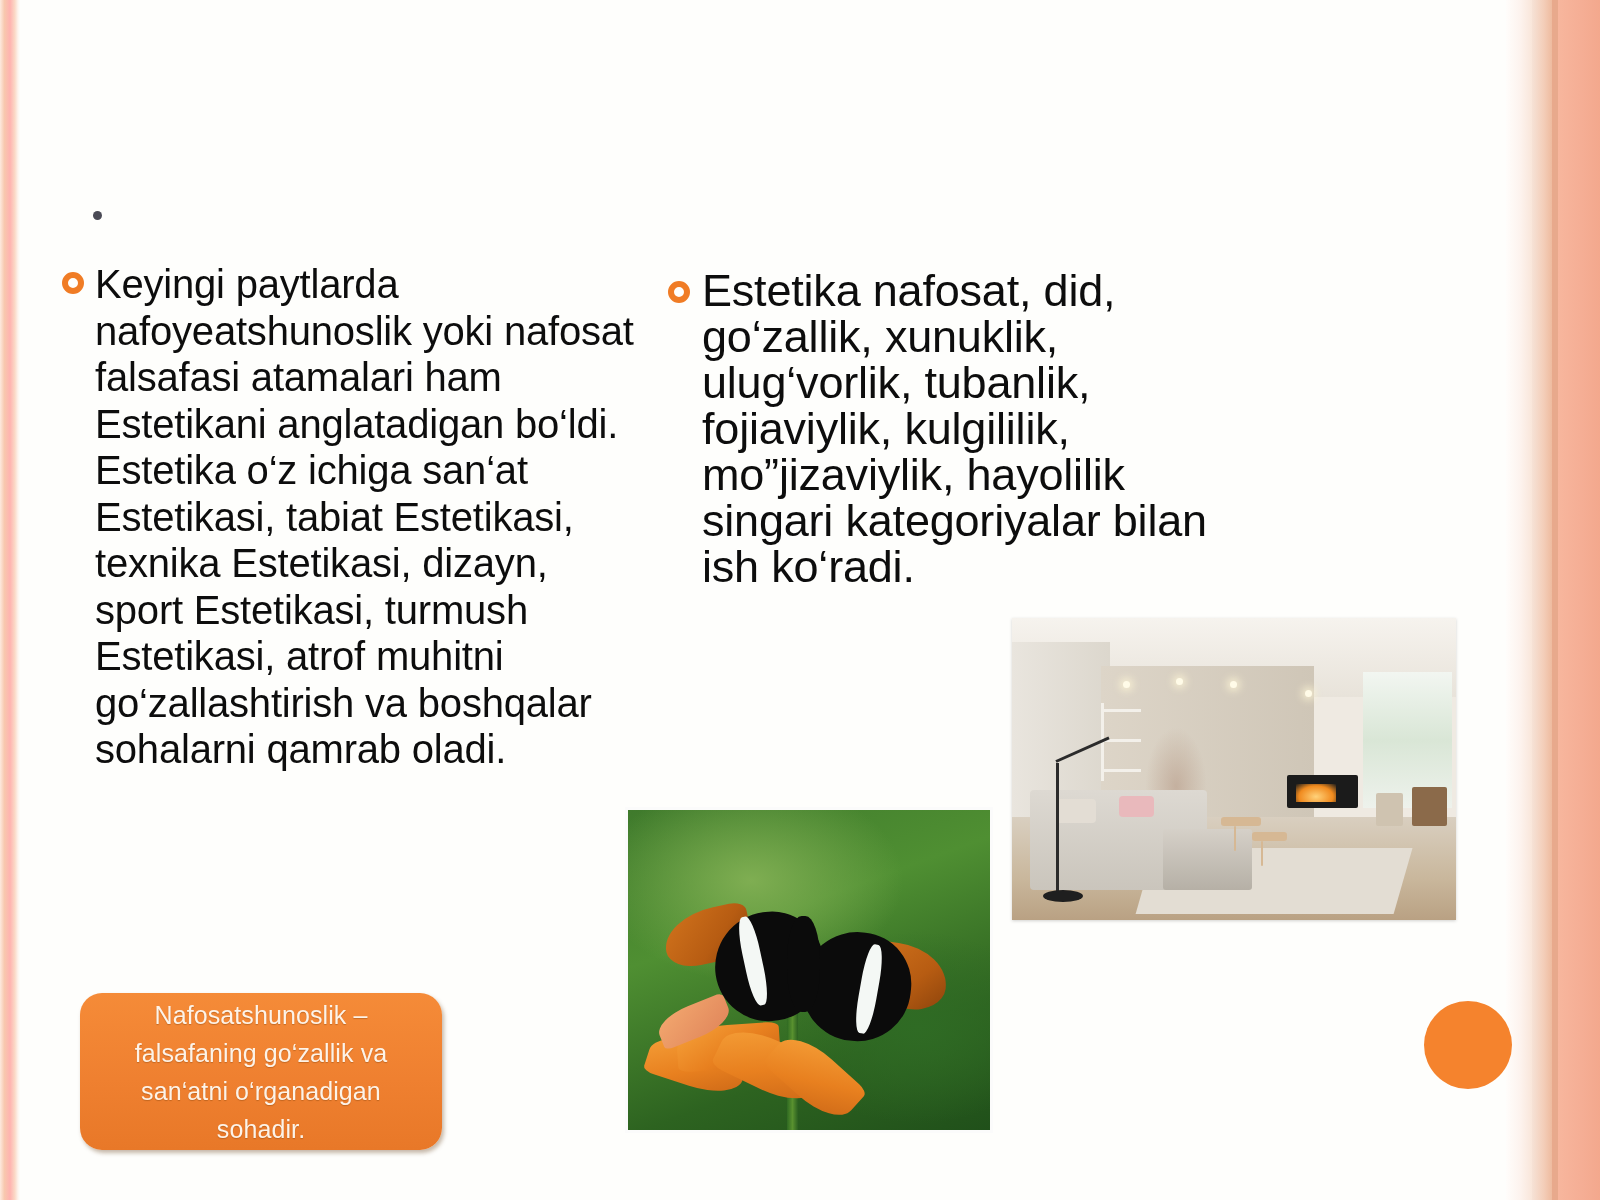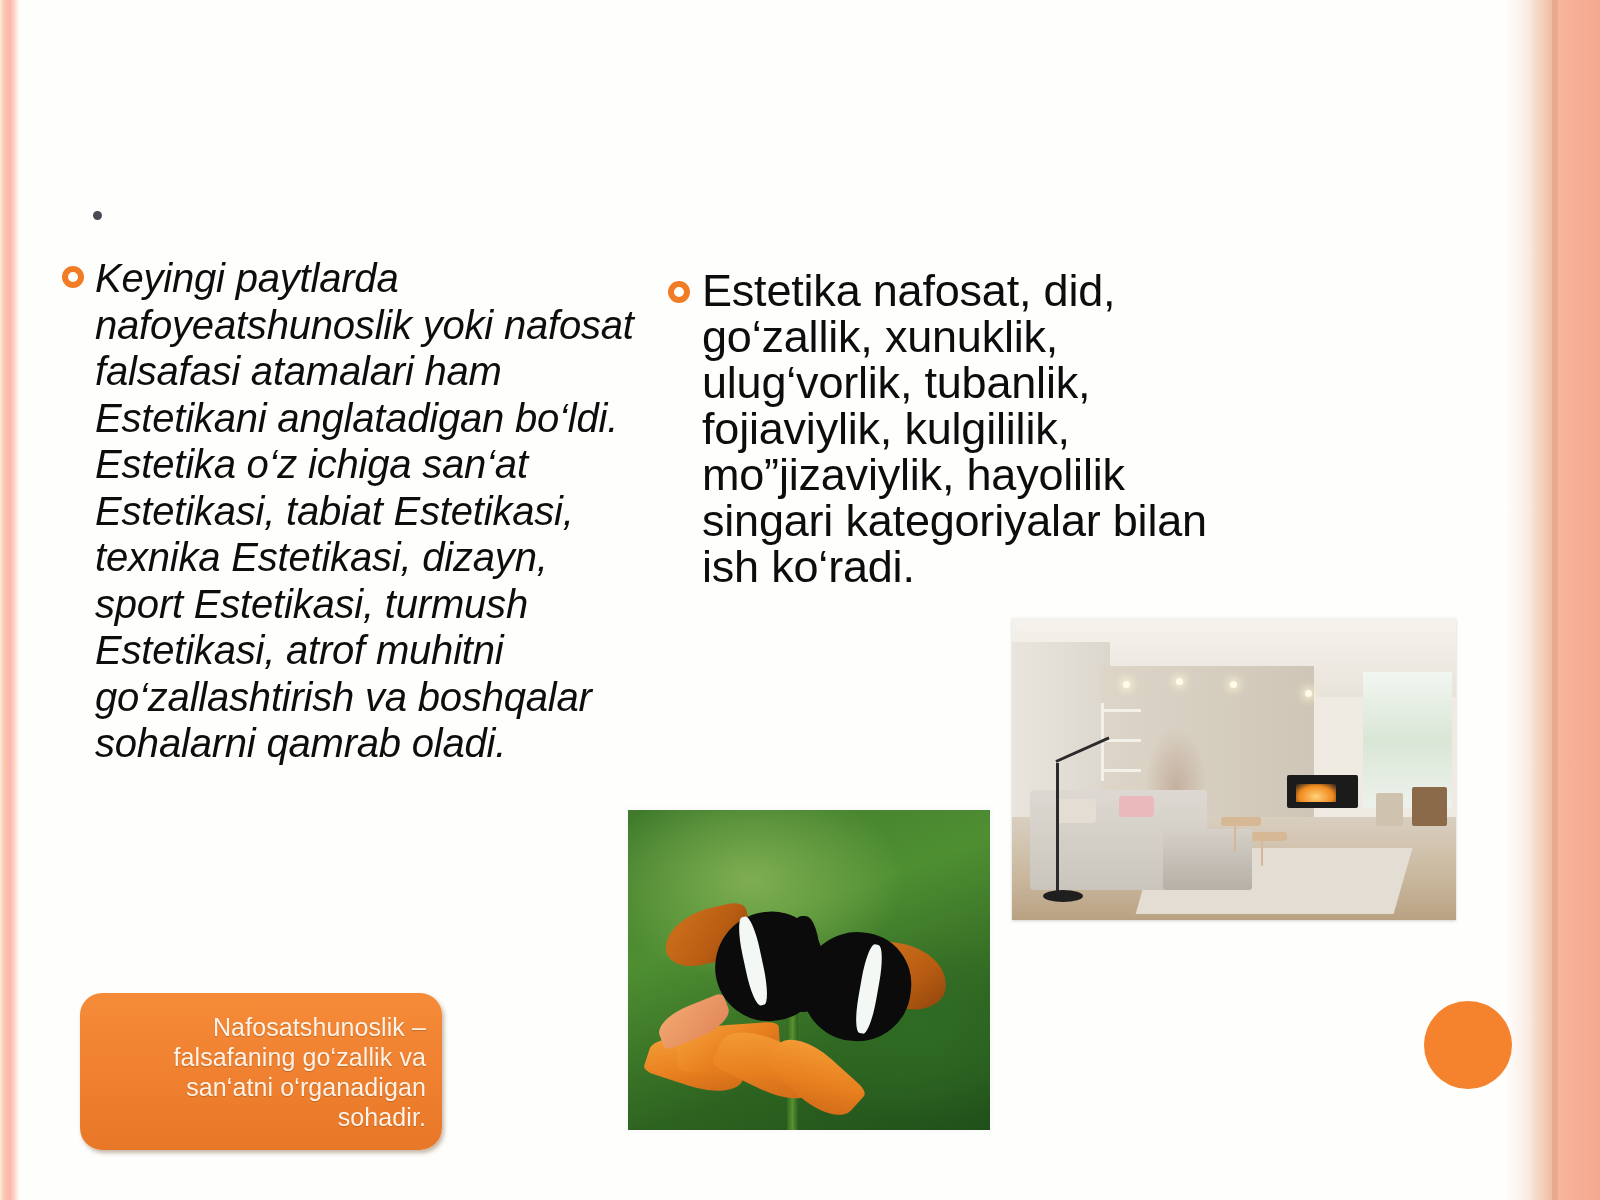--- a/index.html
+++ b/index.html
@@ -67,21 +67,21 @@
     box-sizing: border-box;
     flex: 0 0 auto;
   }
 
   
   .col {
     position: absolute;
     display: flex;
     align-items: flex-start;
   }
-  .col-left  { left: 62px;  top: 255px; width: 580px; font-style: italic; }
+  .col-left  { left: 62px;  top: 261px; width: 580px; }
   .col-right { left: 668px; top: 268px; width: 600px; }
 
   .ring-wrap-left  { margin-top: 11px; margin-right: 11px; }
   .ring-wrap-right { margin-top: 13px; margin-right: 12px; }
 
   .body-text {
     color: #0d0d0d;
     letter-spacing: -0.2px;
   }
   .body-left {
@@ -228,24 +228,23 @@
     display: flex;
     align-items: center;
     justify-content: center;
     text-align: center;
     box-sizing: border-box;
     padding: 4px 16px;
   }
   .callout-text {
     color: #fdf3e8;
     font-size: 25px;
-    line-height: 30px;
+    line-height: 38px;
     letter-spacing: 0.1px;
     text-shadow: 0 1px 1px rgba(140,70,15,0.45);
-    text-align: right;
   }
 
   
   .orange-circle {
     position: absolute;
     left: 1424px; top: 1001px;
     width: 88px; height: 88px;
     border-radius: 50%;
     background: #f5832d;
   }

